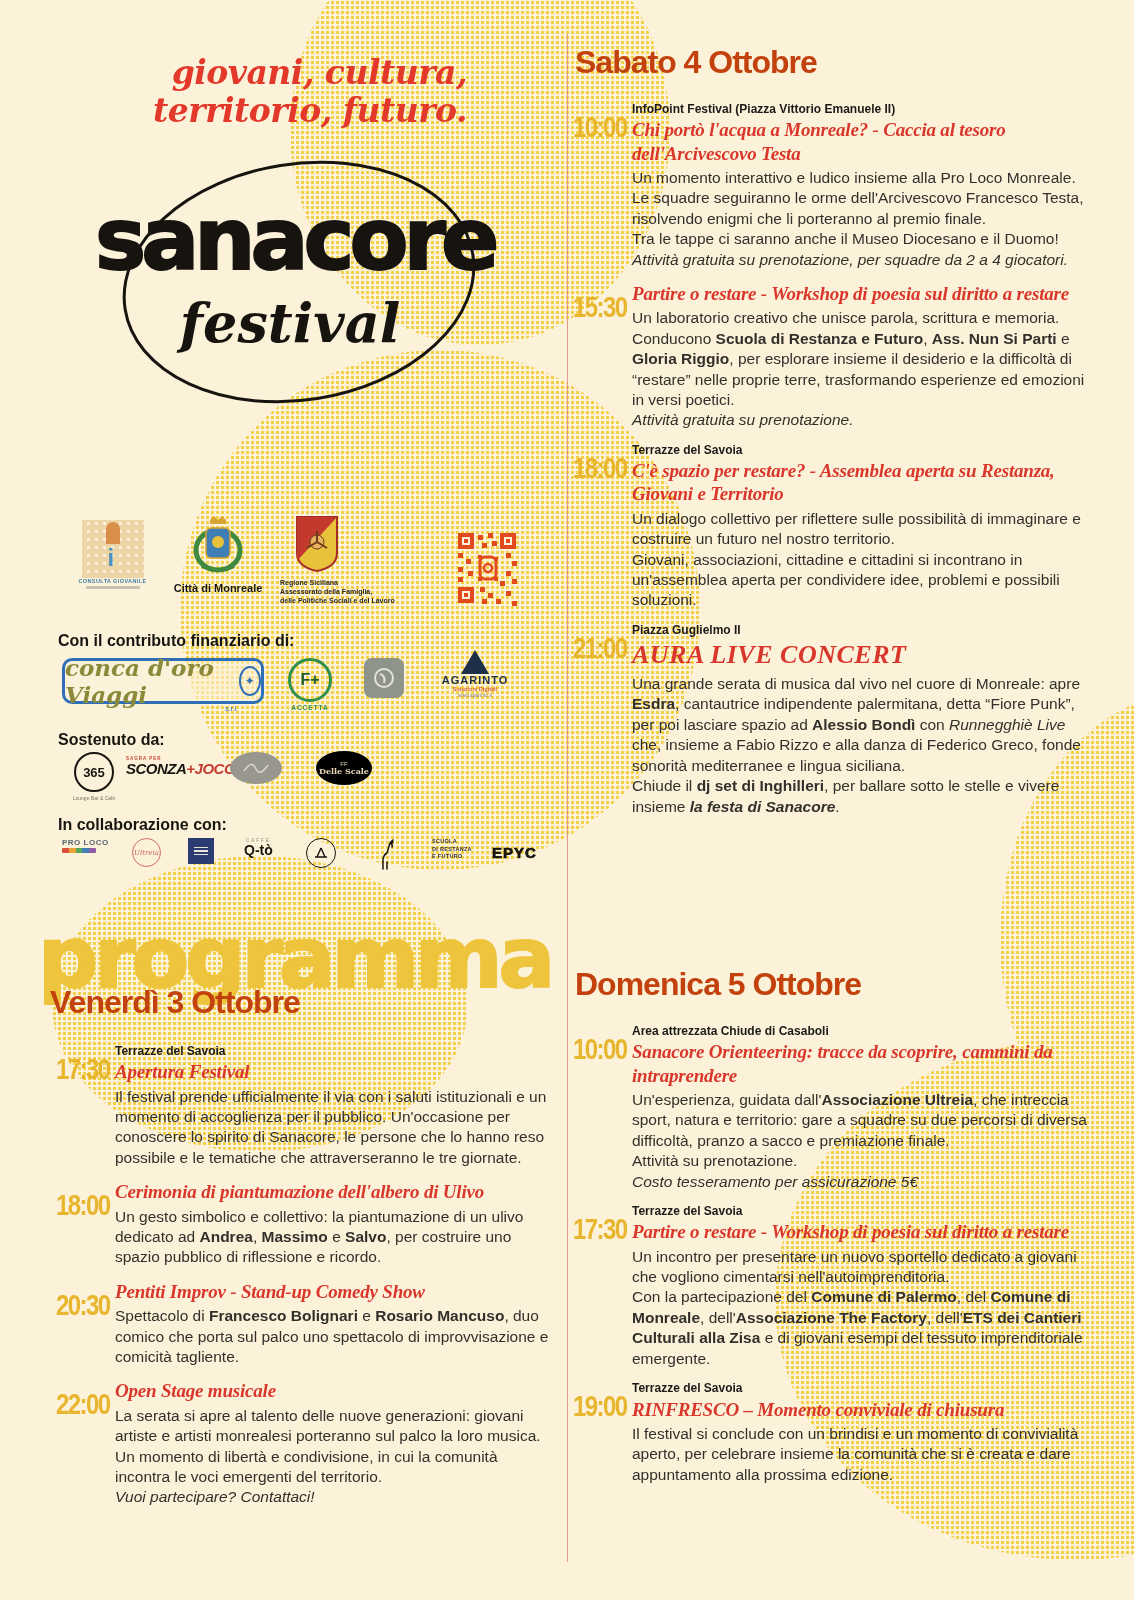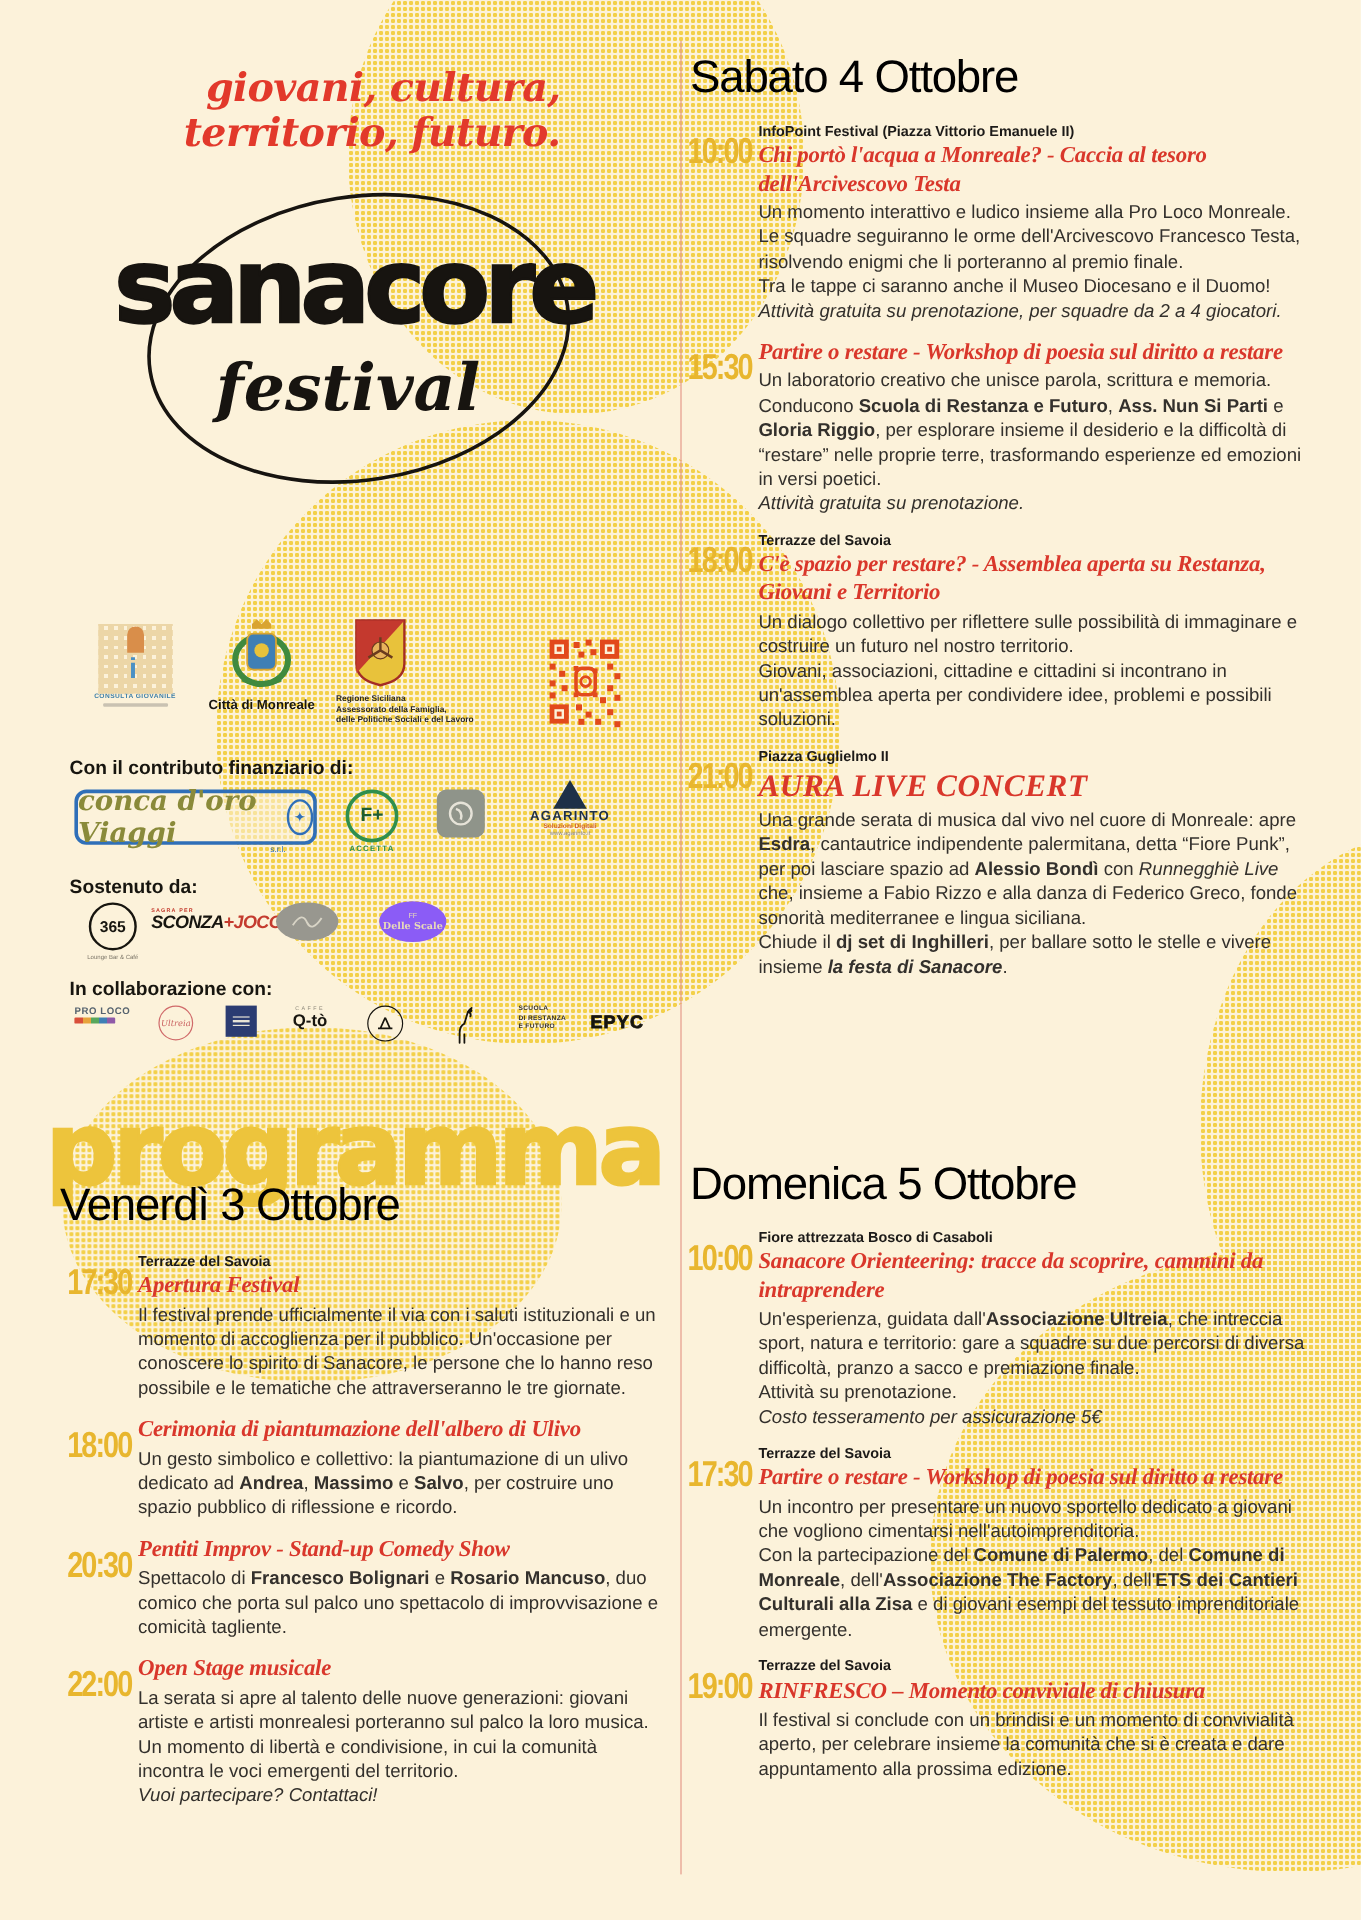--- a/index.html
+++ b/index.html
@@ -18,21 +18,21 @@
   
   .logo-title{font-family:"DejaVu Sans",sans-serif;font-weight:bold;font-size:86px;
               letter-spacing:-5px;color:#171410;text-align:center;line-height:1;
               -webkit-text-stroke:2px #171410;}
   .logo-sub{font-family:"DejaVu Serif",serif;font-style:italic;font-weight:bold;
             font-size:54px;color:#171410;text-align:center;line-height:1;}
   .dates{font-size:33px;font-weight:bold;color:#e2392b;text-align:center;line-height:1.08;letter-spacing:-0.5px;}
   
   .plabel{font-size:16px;font-weight:bold;color:#17150f;}
   
-  .day-heading{font-size:38px;font-weight:normal;color:#000000;letter-spacing:-1px;line-height:1;}
+  .day-heading{font-size:32px;font-weight:bold;color:#c2410c;letter-spacing:-1px;line-height:1;}
   .watermark{font-family:"DejaVu Sans",sans-serif;font-weight:bold;font-size:84px;
              color:#edc43c;letter-spacing:-4px;-webkit-text-stroke:2px #edc43c;line-height:1;z-index:1;position:absolute;}
   
   .events{position:absolute;z-index:2;}
   .event{position:relative;padding-left:57px;margin-bottom:12px;}
   .time{position:absolute;left:-2px;top:10px;font-weight:bold;font-size:30px;color:#e8b62e;
         letter-spacing:-2px;transform:scaleX(0.8);transform-origin:left top;line-height:1;}
   .venue{font-size:12px;font-weight:bold;color:#1c1a18;line-height:1.2;}
   .etitle{font-family:"Liberation Serif",serif;font-style:italic;font-weight:bold;
           font-size:19px;color:#d9372b;line-height:1.22;margin:2px 0 3px 0;letter-spacing:-0.2px;}
@@ -68,21 +68,21 @@
   .agarinto-name{font-size:11px;font-weight:bold;color:#1e3048;letter-spacing:1px;text-align:center;}
   .agarinto-sub{font-size:5.5px;color:#d2622a;text-align:center;font-weight:bold;}
   .agarinto-url{font-size:5px;color:#8a857a;text-align:center;}
   .c365{width:36px;height:36px;border:2.5px solid #17150f;border-radius:50%;display:flex;
         align-items:center;justify-content:center;font-weight:bold;font-size:13px;color:#17150f;}
   .c365-cap{font-size:5px;color:#7c7668;text-align:center;margin-top:3px;}
   .sconza{font-weight:bold;font-style:italic;letter-spacing:-0.5px;font-size:15px;color:#17150f;line-height:1;}
   .sconza .plus{color:#c43b2e;}
   .sconza-top{font-size:4.5px;color:#c43b2e;font-weight:bold;letter-spacing:1px;}
   .oval-gray{width:52px;height:32px;background:#98978f;border-radius:50%;display:flex;align-items:center;justify-content:center;}
-  .oval-red{width:56px;height:34px;background:#8b5cf6;border-radius:50%;display:flex;flex-direction:column;
+  .oval-red{width:56px;height:34px;background:#000000;border-radius:50%;display:flex;flex-direction:column;
             align-items:center;justify-content:center;color:#e9dbb8;}
   .delle-name{font-family:"DejaVu Serif",serif;font-weight:bold;font-size:8px;line-height:1;}
   .delle-mono{font-size:6px;line-height:1;}
   .collab-item{position:absolute;top:0;}
   .proloco-name{font-size:8px;font-weight:bold;color:#56636f;letter-spacing:0.5px;}
   .proloco-bar{height:5px;width:34px;margin-top:1px;border-radius:1px;
                background:linear-gradient(90deg,#d94f3a 0 20%,#e8a33b 20% 40%,#58a85c 40% 60%,#3f7fb5 60% 80%,#8f5aa8 80% 100%);}
   .ultreia-circle{width:27px;height:27px;border:1.5px solid #d06a6a;border-radius:50%;display:flex;
                   align-items:center;justify-content:center;}
   .ultreia-name{font-family:"DejaVu Serif",serif;font-style:italic;font-size:7px;color:#c95f5f;}
@@ -343,21 +343,21 @@
           <div class="time">21:00</div>
           <div class="venue">Piazza Guglielmo II</div>
           <div class="etitle big">AURA LIVE CONCERT</div>
           <div class="ebody"><span>Una grande serata di musica dal vivo nel cuore di Monreale: apre </span><span class="seg-b">Esdra</span><span>, cantautrice indipendente palermitana, detta “Fiore Punk”, per poi lasciare spazio ad </span><span class="seg-b">Alessio Bondì</span><span> con </span><span class="seg-i">Runnegghiè Live</span><span> che, insieme a Fabio Rizzo e alla danza di Federico Greco, fonde sonorità mediterranee e lingua siciliana.
 Chiude il </span><span class="seg-b">dj set di Inghilleri</span><span>, per ballare sotto le stelle e vivere insieme </span><span class="seg-b seg-i">la festa di Sanacore</span><span>.</span></div>
         </div>
       </div>
     <div class="events" id="domenica-events" style="left:575px;top:1024px;width:514px;">
         <div class="event">
           <div class="time">10:00</div>
-          <div class="venue">Fiore attrezzata Bosco di Casaboli</div>
+          <div class="venue">Area attrezzata Chiude di Casaboli</div>
           <div class="etitle">Sanacore Orienteering: tracce da scoprire, cammini da intraprendere</div>
           <div class="ebody"><span>Un'esperienza, guidata dall'</span><span class="seg-b">Associazione Ultreia</span><span>, che intreccia sport, natura e territorio: gare a squadre su due percorsi di diversa difficoltà, pranzo a sacco e premiazione finale.
 Attività su prenotazione.
 </span><span class="seg-i">Costo tesseramento per assicurazione 5€</span></div>
         </div>
         <div class="event">
           <div class="time">17:30</div>
           <div class="venue">Terrazze del Savoia</div>
           <div class="etitle">Partire o restare - Workshop di poesia sul diritto a restare</div>
           <div class="ebody"><span>Un incontro per presentare un nuovo sportello dedicato a giovani che vogliono cimentarsi nell'autoimprenditoria.

